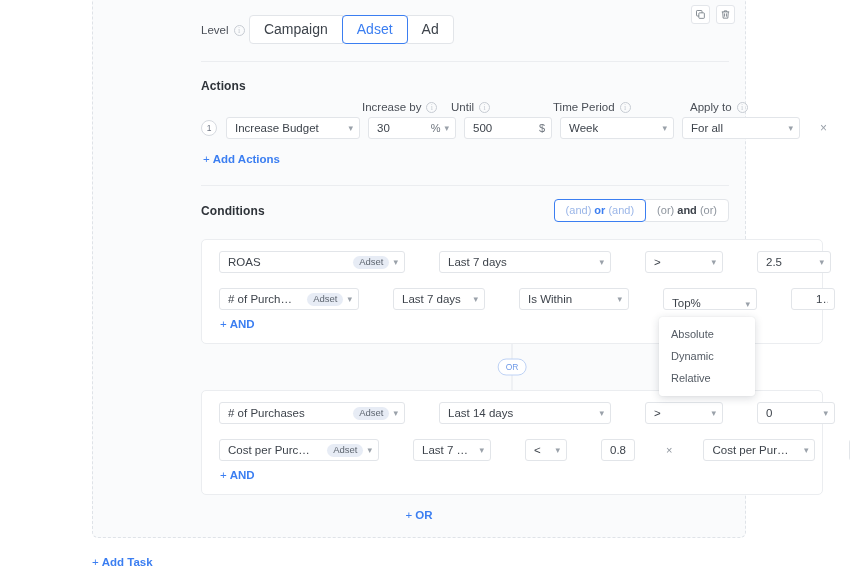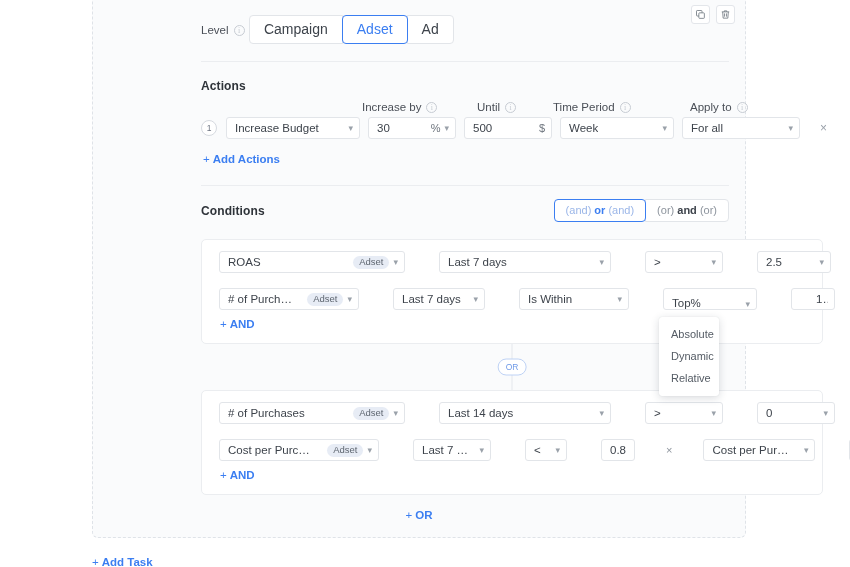--- a/index.html
+++ b/index.html
@@ -293,21 +293,21 @@
     position: absolute;
     left: 92px;
     top: 552px;
   }
 
   
   .menu {
     position: absolute;
     left: 659px;
     top: 317px;
-    width: 60px;
+    width: 96px;
     background: #ffffff;
     border-radius: 3px;
     box-shadow: 0 2px 9px rgba(30,40,60,.17), 0 0 1px rgba(30,40,60,.14);
     padding: 6px 0 7px;
     z-index: 40;
   }
   .menu-item {
     font-size: 11px;
     color: #545b64;
     padding: 5px 12px;
@@ -353,21 +353,21 @@
 
     <div class="hr" style="top:68px;"></div>
 
     <div class="sec-title" style="left:108px; top:86px;">Actions</div>
 
     <div class="action-labels">
       <div class="lbl" style="left:161px;">
         <span>Increase by</span>
         <span class="info-icon">i</span>
       </div>
-      <div class="lbl" style="left:276px;">
+      <div class="lbl" style="left:250px;">
         <span>Until</span>
         <span class="info-icon">i</span>
       </div>
       <div class="lbl" style="left:352px;">
         <span>Time Period</span>
         <span class="info-icon">i</span>
       </div>
       <div class="lbl" style="left:472px;margin-left:17px;">
         <span>Apply to</span>
         <span class="info-icon">i</span>

